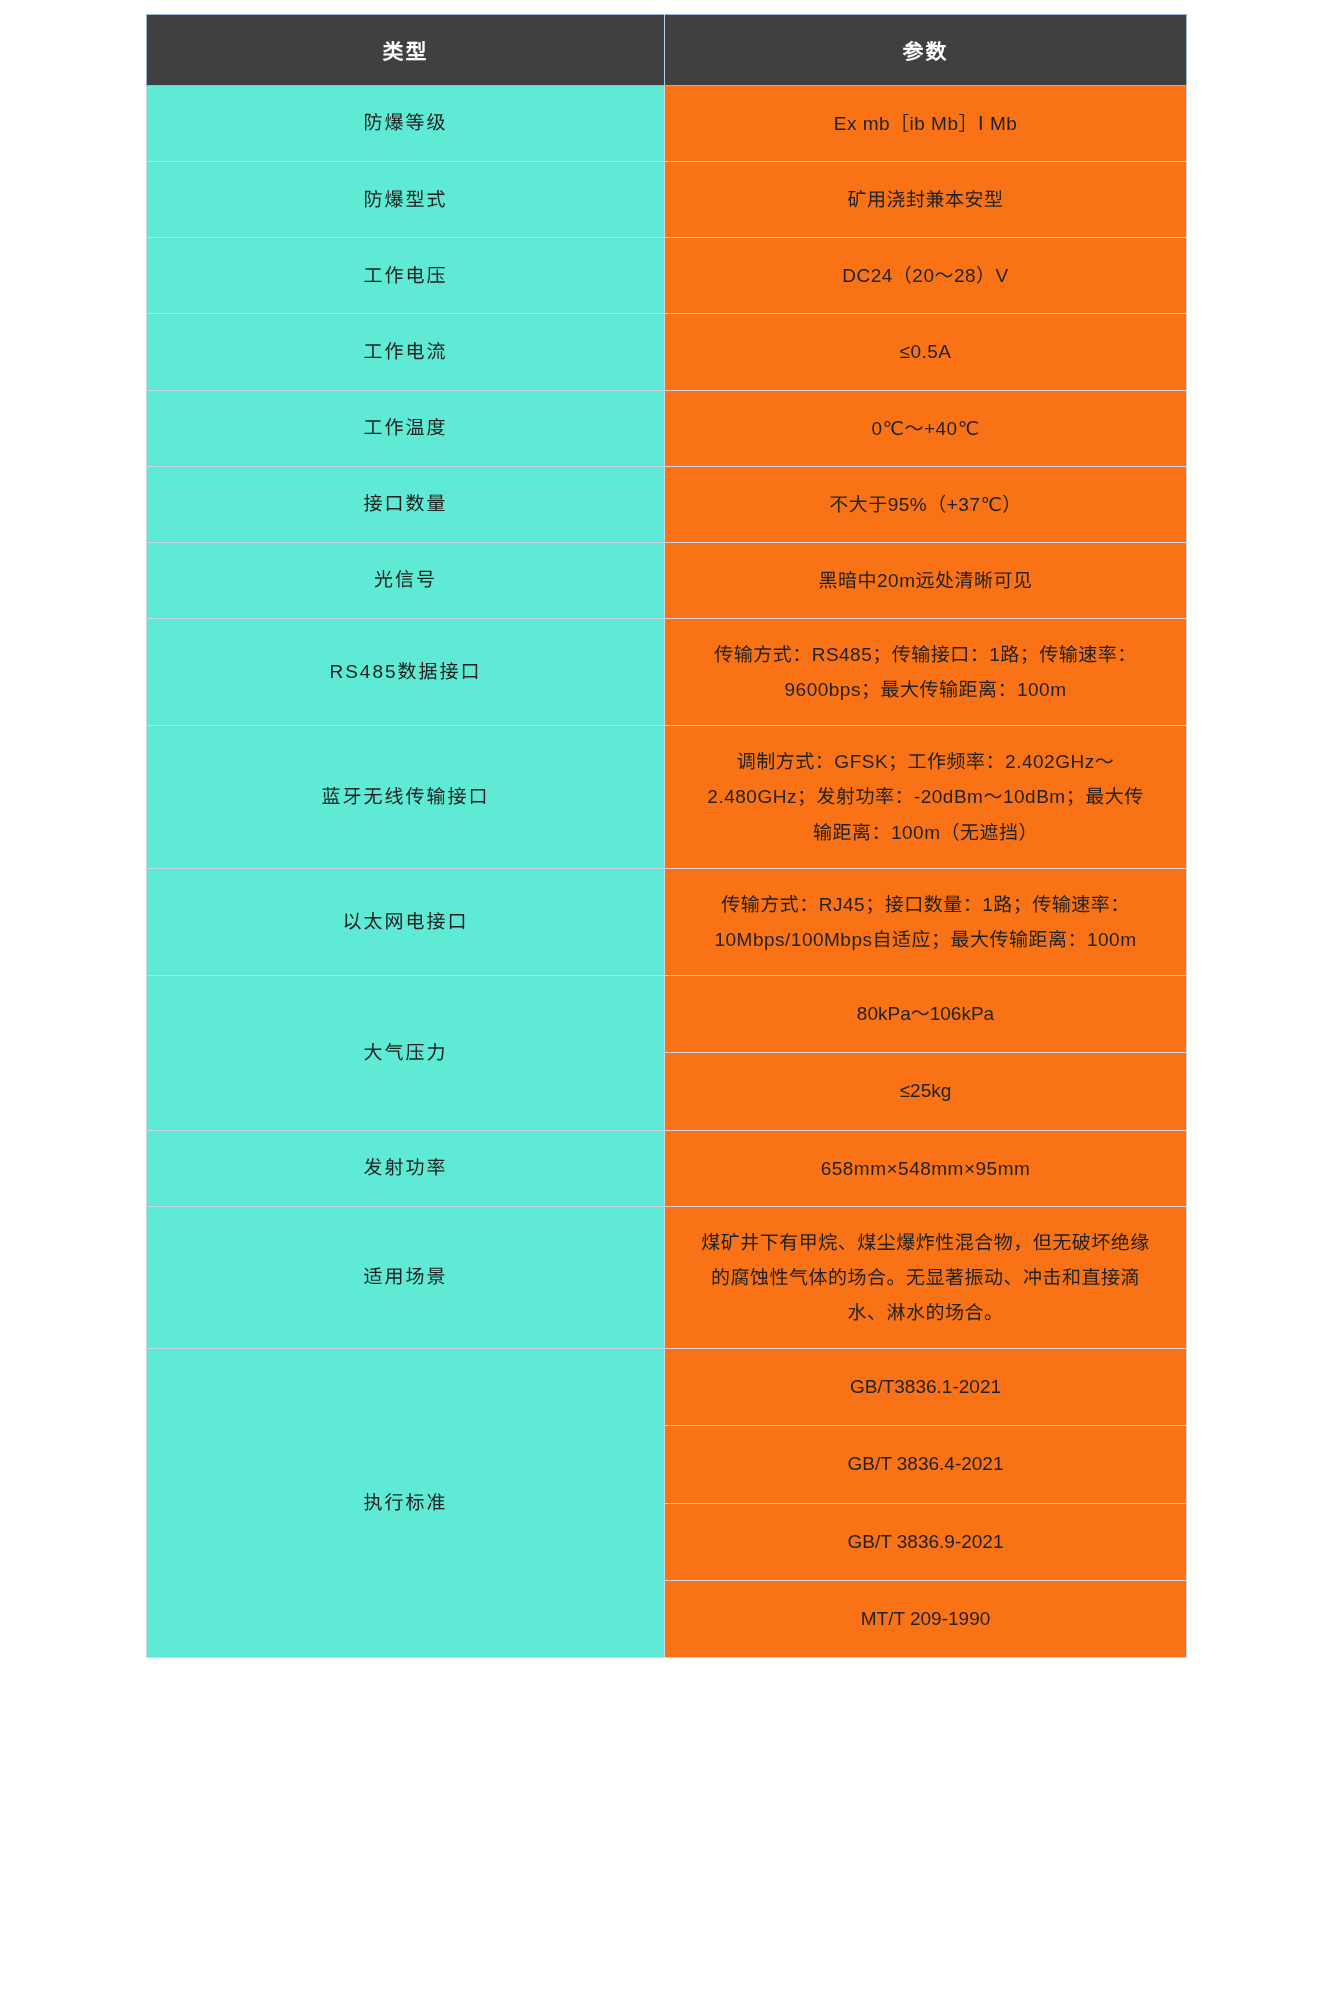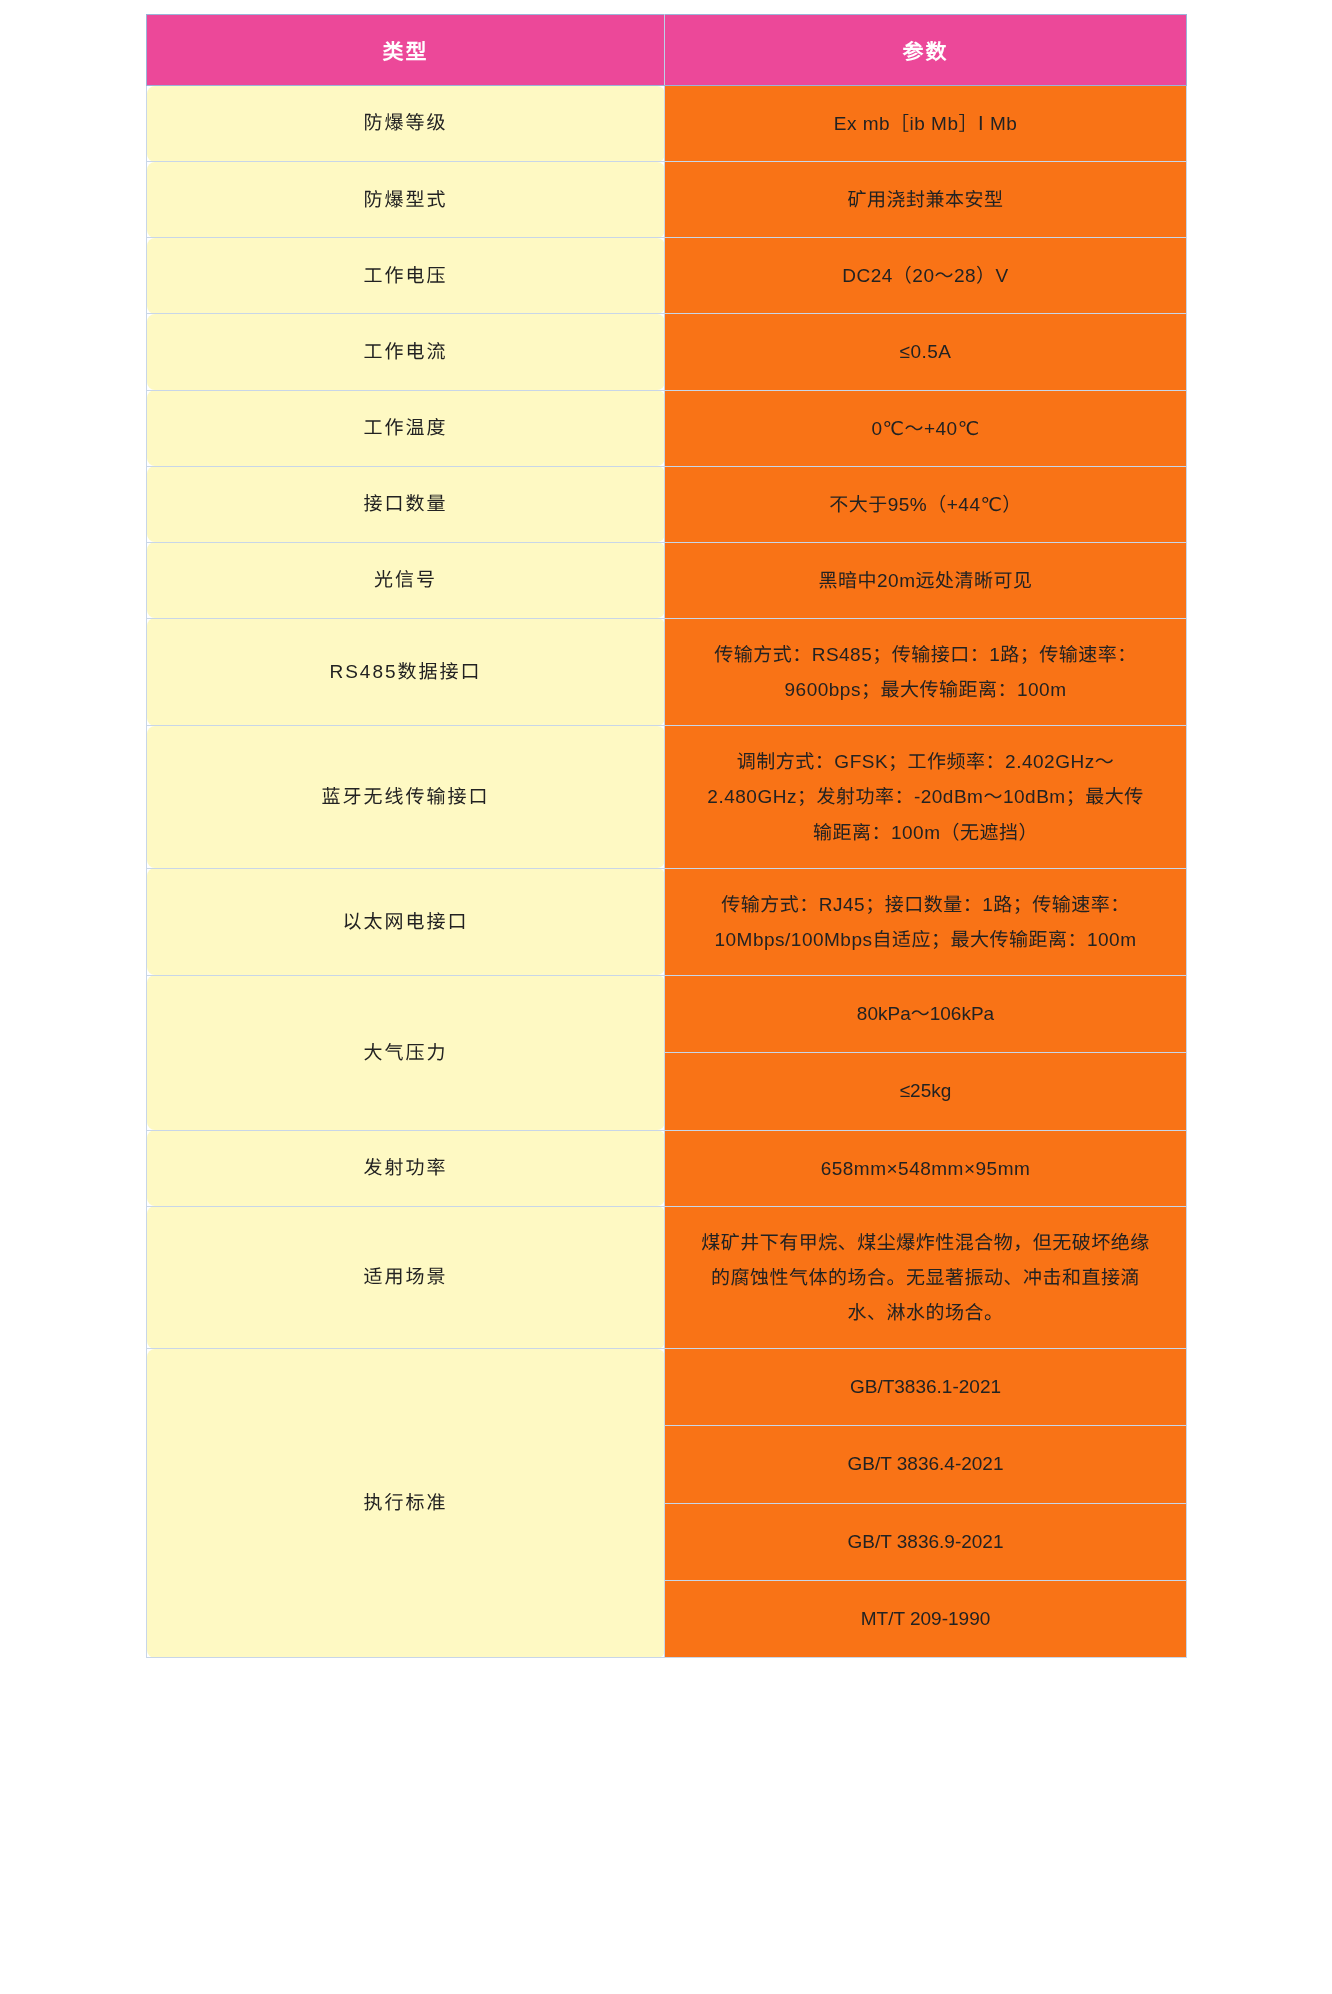--- a/index.html
+++ b/index.html
@@ -18,44 +18,43 @@
   }
   table.spec-table {
     border-collapse: collapse;
     width: 1040px;
     table-layout: fixed;
   }
   table.spec-table col.col-type { width: 518px; }
   table.spec-table col.col-param { width: 522px; }
 
   thead th {
-    background: #ec4899;
+    background: #404040;
     color: #ffffff;
     font-size: 21px;
     font-weight: bold;
     letter-spacing: 2px;
     padding: 20px 0;
     border: 1px solid #9ab4d8;
     text-align: center;
   }
   thead th.th-type { border-right: 1px solid #bcd0e8; }
 
   td {
     border: 1px solid #c8d6e8;
     text-align: center;
     vertical-align: middle;
     font-size: 19px;
     color: #222222;
   }
   td.type-cell {
-    background: #fef9c3;
+    background: #5eead4;
     letter-spacing: 2px;
     padding: 20px 10px;
     line-height: 1.7;
-    border-radius: 8px;
   }
   td.param-cell {
     background: #f97316;
     padding: 20px 26px;
     line-height: 1.85;
     letter-spacing: 0.5px;
   }
   td.param-cell.multi {
     padding: 18px 34px;
     text-align: center;
@@ -97,21 +96,21 @@
         <tr>
           <td class="type-cell" rowspan="1">工作电流</td>
           <td class="param-cell">≤0.5A</td>
         </tr>
         <tr>
           <td class="type-cell" rowspan="1">工作温度</td>
           <td class="param-cell">0℃～+40℃</td>
         </tr>
         <tr>
           <td class="type-cell" rowspan="1">接口数量</td>
-          <td class="param-cell">不大于95%（+44℃）</td>
+          <td class="param-cell">不大于95%（+37℃）</td>
         </tr>
         <tr>
           <td class="type-cell" rowspan="1">光信号</td>
           <td class="param-cell">黑暗中20m远处清晰可见</td>
         </tr>
         <tr>
           <td class="type-cell" rowspan="1">RS485数据接口</td>
           <td class="param-cell multi">传输方式：RS485；传输接口：1路；传输速率：9600bps；最大传输距离：100m</td>
         </tr>
         <tr>

